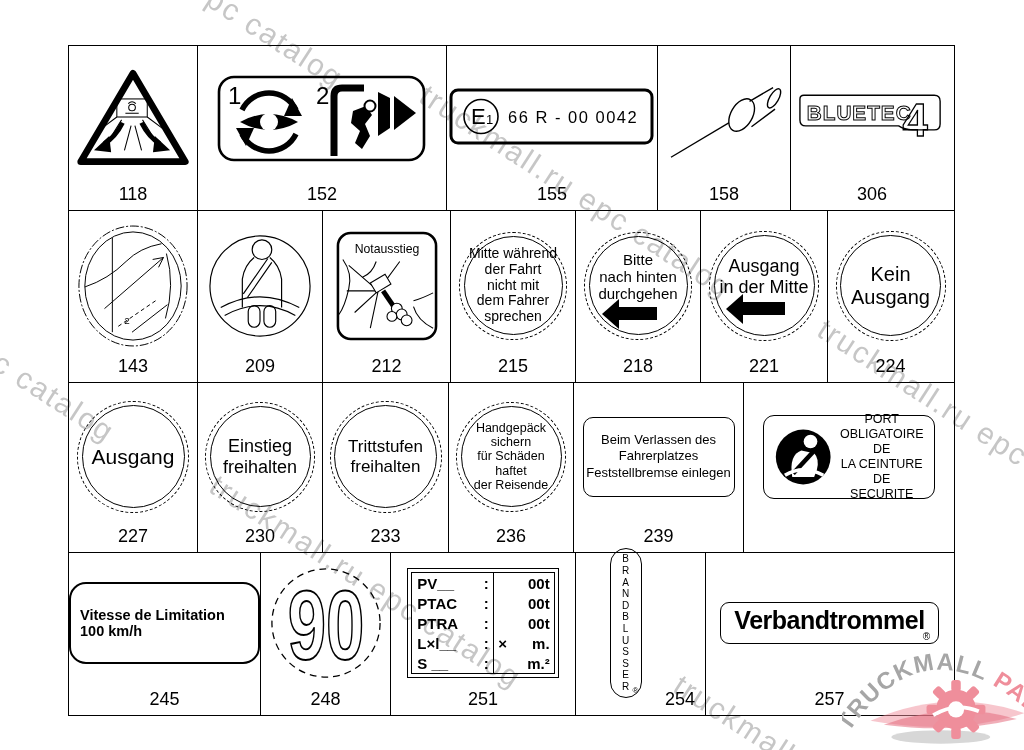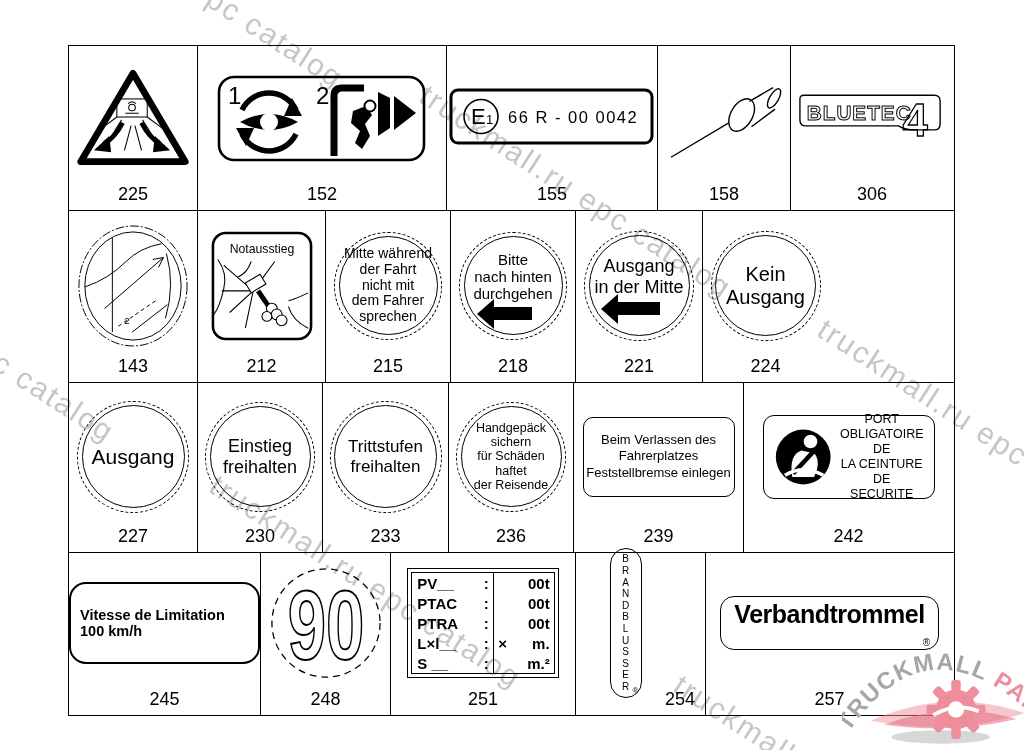--- a/index.html
+++ b/index.html
@@ -36,21 +36,21 @@
   .spec-inner{border:1.2px solid #000;}
   .spec-row{display:flex;align-items:center;height:20px;font-weight:bold;font-size:15px;}
   .spec-lab{width:62px;padding-left:5px;}
   .spec-sep{width:14px;text-align:center;}
   .spec-val{border-left:1.2px solid #000;flex:1;text-align:right;white-space:pre;padding:0 4px;height:100%;
         display:flex;align-items:center;justify-content:flex-end;}
   .pill{width:32px;height:150px;border:1.5px solid #000;border-radius:16px;display:flex;align-items:center;
         justify-content:center;position:relative;box-sizing:border-box;}
   .pill .vtxt{white-space:pre-line;font-size:10px;line-height:1.16;text-align:center;}
   .pill .reg{position:absolute;bottom:2px;right:2px;font-size:8px;}
-  .verb-box{border:1.5px solid #000;border-radius:14px;padding:3px 13px 20px;font-weight:bold;font-size:25px;
+  .verb-box{border:1.5px solid #000;border-radius:9px;padding:3px 13px 8px;font-weight:bold;font-size:25px;
         position:relative;letter-spacing:-0.5px;}
   .verb-box .reg{position:absolute;right:8px;bottom:1px;font-size:10px;font-weight:normal;}
   .logo{position:absolute;left:842px;top:628px;z-index:5;}
   svg text{font-family:"Liberation Sans",sans-serif;}
 </style>
 </head>
 <body>
 
 <div class="page">
 
@@ -73,21 +73,21 @@
             <circle cx="60" cy="44" r="3.5"></circle>
             <path d="M53 50 h14 M56 40 q4 -4 8 0"></path>
             <path d="M44 54 l-16 12 M49 57 l-15 24 M59 63 l-7 26"></path>
             <path d="M76 54 l16 12 M71 57 l15 24 M63 63 l7 26"></path>
             <path d="M50 60 C45 70 39 77 31 82" stroke-width="5"></path>
             <polygon points="36,74 20,89 38,91" fill="#000" stroke="none"></polygon>
             <path d="M70 60 C75 70 81 77 89 82" stroke-width="5"></path>
             <polygon points="84,74 100,89 82,91" fill="#000" stroke="none"></polygon>
           </g>
         </svg>
-        <div class="num">225</div>
+        <div class="num">118</div>
       </div>
 
       <div class="cell" style="width:249px">
         <svg width="212" height="102" viewBox="0 0 212 102">
           <g stroke="#000" fill="none" stroke-width="1.3">
             <rect x="3" y="11" width="205" height="83" rx="15" stroke-width="2.6"></rect>
             <path d="M26 44 A30 30 0 0 1 80 44" stroke-width="5.5"></path>
             <polygon points="76,32 86,50 68,50" fill="#000" stroke="none"></polygon>
             <path d="M80 68 A30 30 0 0 1 26 68" stroke-width="5.5"></path>
             <polygon points="30,80 20,62 38,62" fill="#000" stroke="none"></polygon>
@@ -155,20 +155,36 @@
             <path d="M90 36 l-11 2 m11 -2 l-5 10"></path>
             <path d="M93 32 Q102 64 92 98"></path>
             <path d="M58 112 L94 84"></path>
             <path d="M44 106 l38 -26" stroke-dasharray="4 3"></path>
           </g>
           <text x="50" y="104" font-size="10" fill="#000">2</text>
         </svg>
         <div class="num">143</div>
       </div>
 
+      <div class="cell" style="width:125px">
+        <svg width="106" height="106" viewBox="0 0 108 108">
+          <g stroke="#000" fill="none" stroke-width="1.2">
+            <circle cx="54" cy="54" r="51"></circle>
+            <circle cx="56" cy="17" r="10"></circle>
+            <path d="M48 25 Q38 33 36 47 L36 76"></path>
+            <path d="M64 25 Q74 33 76 47 L76 76"></path>
+            <path d="M62 26 L37 62 M66 30 L41 66"></path>
+            <path d="M14 76 Q54 54 94 76"></path>
+            <path d="M18 84 Q54 64 90 84"></path>
+            <rect x="42" y="74" width="12" height="22" rx="6"></rect>
+            <rect x="58" y="74" width="12" height="22" rx="6"></rect>
+          </g>
+        </svg>
+        <div class="num">209</div>
+      </div>
 
       <div class="cell" style="width:128px">
         <svg width="104" height="112" viewBox="0 0 106 114">
           <g stroke="#000" fill="none" stroke-width="1.1">
             <rect x="3" y="3" width="100" height="108" rx="13" stroke-width="2.6"></rect>
             <path d="M44 62 L14 36 M44 62 L20 84 M44 62 L36 100 M44 62 L66 32 M44 62 L12 62"></path>
             <path d="M28 48 Q38 44 42 32"></path>
             <path d="M36 54 l15 -9 6 10 -15 9 z" fill="#fff"></path>
             <path d="M49 62 l17 25" stroke-width="5"></path>
             <circle cx="63" cy="80" r="5.5" fill="#fff"></circle>
@@ -272,21 +288,20 @@
             <circle cx="40" cy="15" r="7.5" fill="#fff"></circle>
             <path d="M20 54 Q16 30 30 25 L44 28 Q50 34 47 46 L44 54 Z" fill="#fff"></path>
             <path d="M45 24 L21 50" stroke="#000" stroke-width="5"></path>
             <path d="M12 52 Q32 40 54 52" stroke="#fff" stroke-width="4" fill="none"></path>
           </svg>
           <div class="txt">PORT
 OBLIGATOIRE DE
 LA CEINTURE
 DE SECURITE</div>
         </div>
-        <div class="num">242</div>
       </div>
     </div>
 
     <div class="row" style="height:162px">
 
       <div class="cell" style="width:192px">
         <div class="vit-box"><span>Vitesse de Limitation 100 km/h</span></div>
         <div class="num">245</div>
       </div>
 

